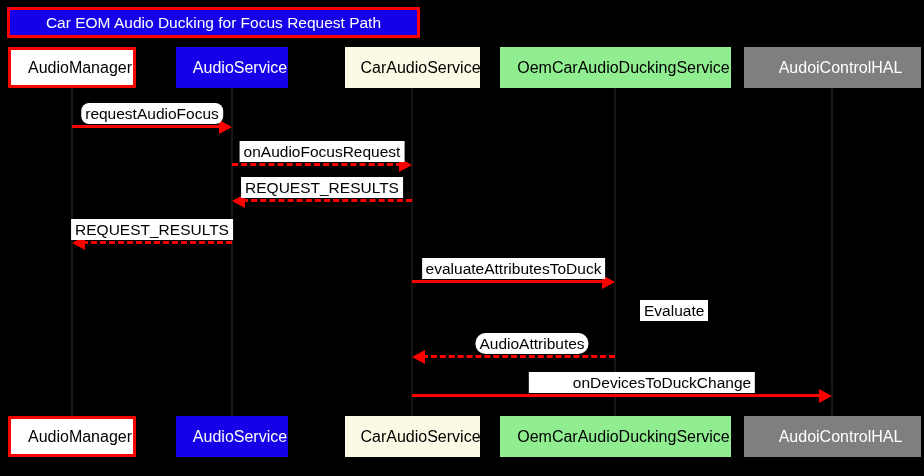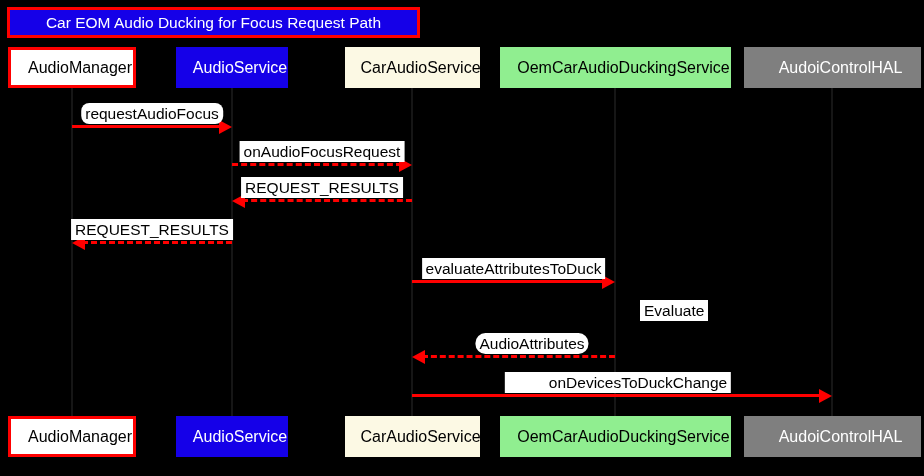--- a/index.html
+++ b/index.html
@@ -113,15 +113,15 @@
       <div class="mlabel" style="left: 152px; transform: translateX(-50%); top: 219px;">REQUEST_RESULTS</div>
       <div class="mline solid" style="left: 412px; width: 193px; top: 280px;"></div>
       <div class="mhead right" style="top: 275px; left: 602px;"></div>
       <div class="mlabel" style="left: 513.5px; transform: translateX(-50%); top: 258px;">evaluateAttributesToDuck</div>
       <div class="mlabel" style="left: 640px; top: 300px;">Evaluate</div>
       <div class="mline dashed" style="left: 422px; width: 193px; top: 355px;"></div>
       <div class="mhead left" style="top: 350px; left: 412px;"></div>
       <div class="mlabel" style="left: 532px; transform: translateX(-50%); top: 333px; border-radius: 10px;">AudioAttributes</div>
       <div class="mline solid" style="left: 412px; width: 410px; top: 394px;"></div>
       <div class="mhead right" style="top: 389px; left: 819px;"></div>
-      <div class="mlabel" style="left: 618px; transform: translateX(-50%); top: 372px; padding-left: 44px;">onDevicesToDuckChange</div>
+      <div class="mlabel" style="left: 642px; transform: translateX(-50%); top: 372px; padding-left: 44px;">onDevicesToDuckChange</div>
     </div>
 </div>
 
 </body></html>

